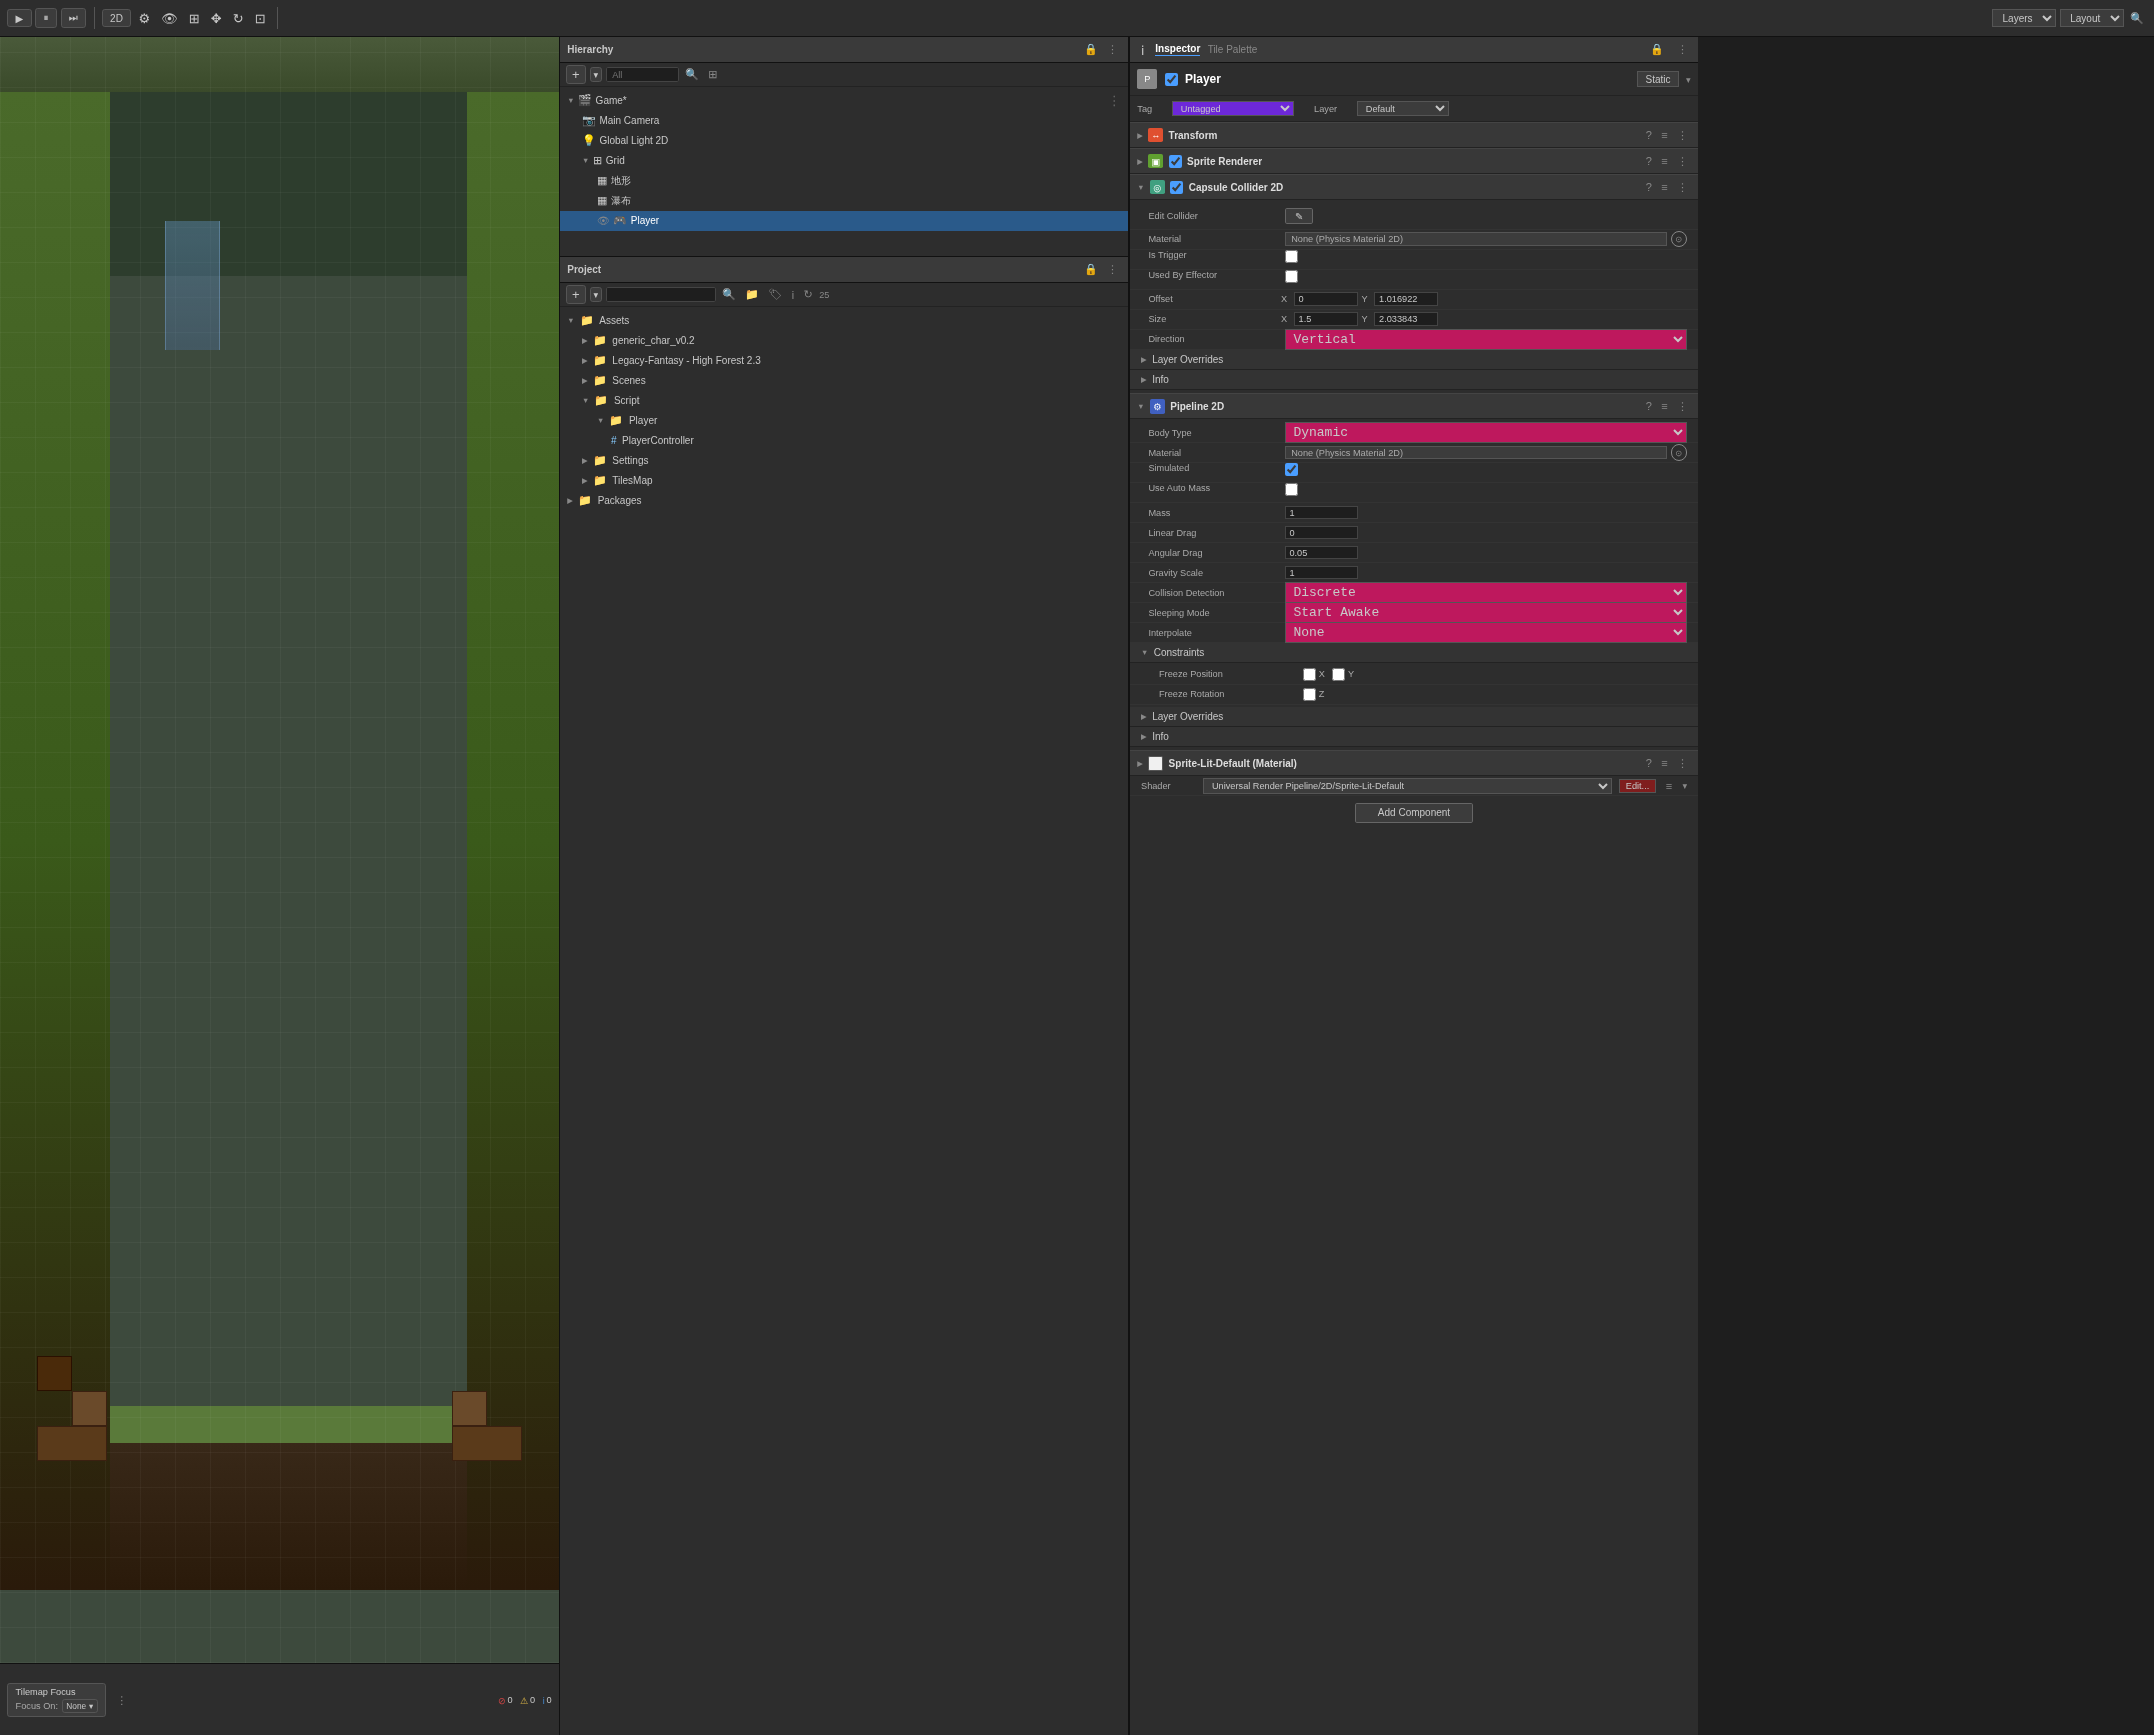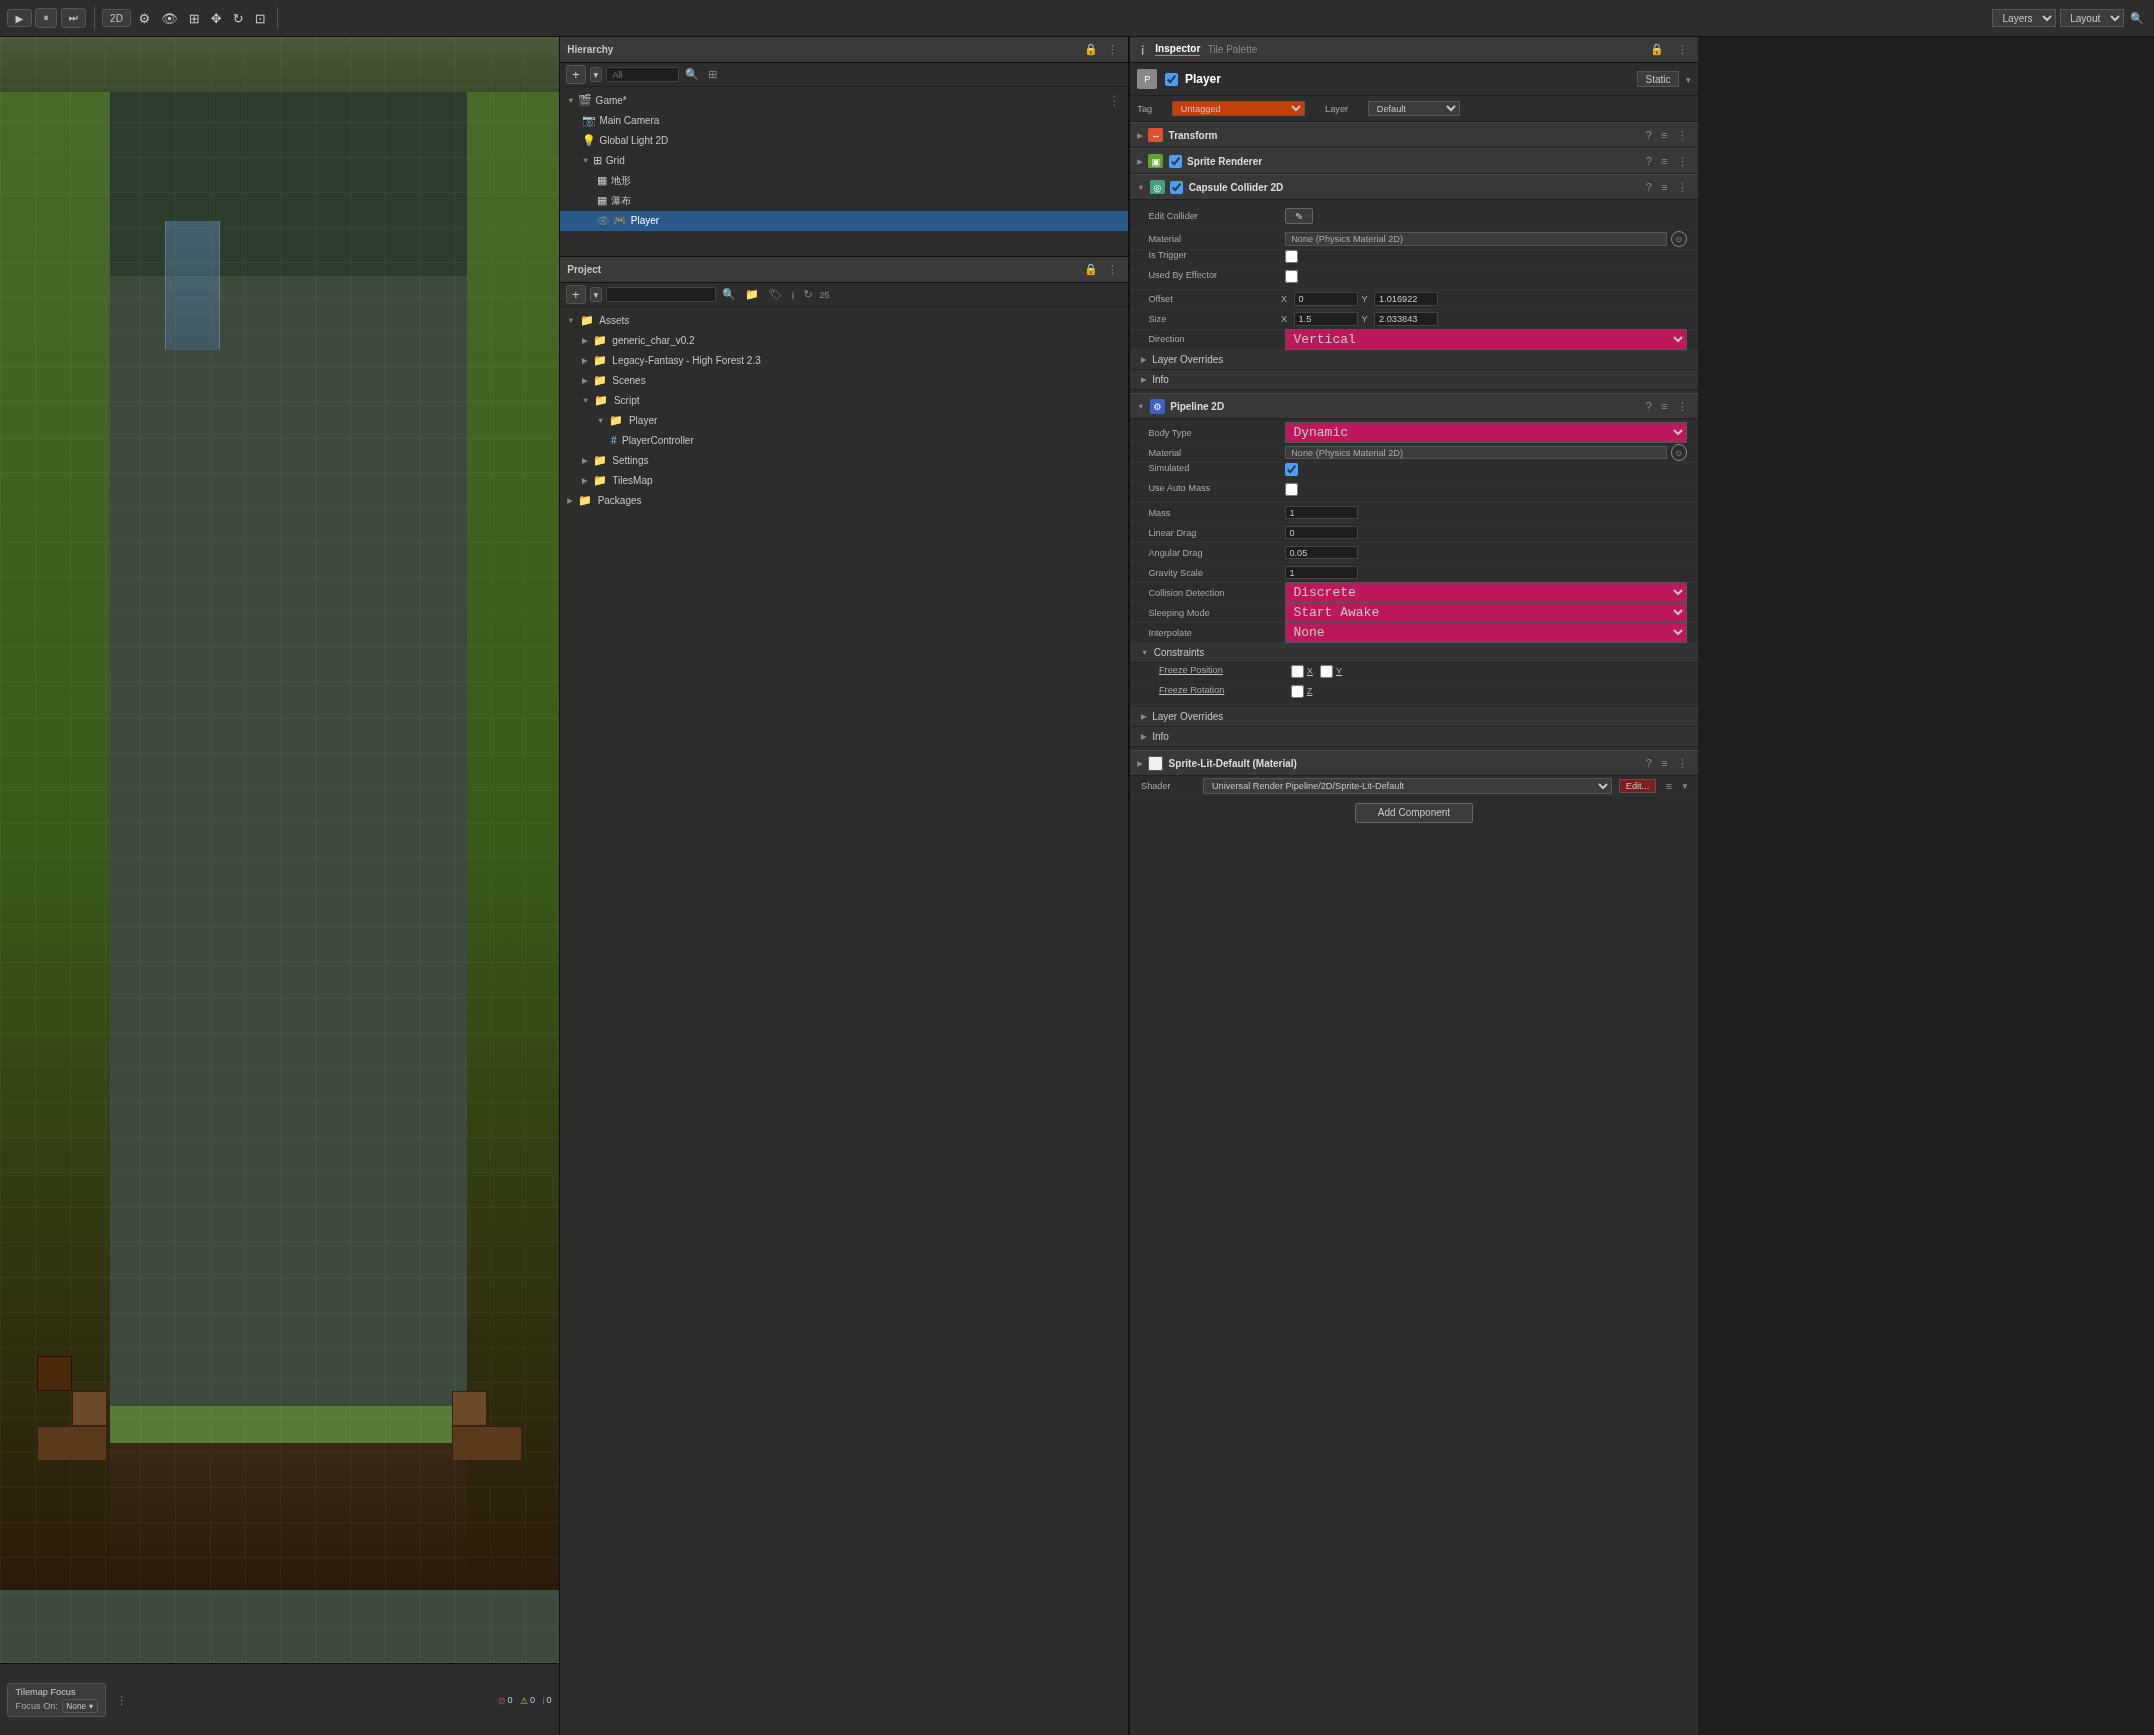--- a/index.html
+++ b/index.html
@@ -312,26 +312,26 @@
       height: 26px;
       background: #2d2d2d;
       display: flex;
       align-items: center;
       padding: 0 7.3px;
       gap: 20px;
       border-bottom: 0.9px solid #222;
       flex-shrink: 0;
     }
     .tag-select {
-      background: #c2410c;
+      background: #6d28d9;
       border: 0.9px solid #555;
       color: #c8c8c8;
       font-size: 9.2px;
       padding: 0.9px 3.7px;
-      width: 133px;
+      width: 122px;
     }
     .layer-select {
       background: #3c3c3c;
       border: 0.9px solid #555;
       color: #c8c8c8;
       font-size: 9.2px;
       padding: 0.9px 3.7px;
       width: 92px;
     }
     .field-label { color: #aaa; font-size: 9.2px; }
@@ -547,25 +547,24 @@
       border-radius: 1.8px;
     }
 
     .constraints-section {
       background: #2d2d2d;
       padding: 1.8px 0;
     }
     .freeze-row {
       height: 20px;
       display: flex;
-      align-items: flex-start;
+      align-items: center;
       padding: 0 11px 0 29px;
-      gap: 13px;
+      gap: 25px;
       border-bottom: 0.9px solid #333;
-      text-decoration: underline;
     }
     .freeze-label {
       width: 119px;
       color: #aaa;
       font-size: 9.2px;
     }
     .freeze-checks {
       display: flex;
       align-items: center;
       gap: 7.3px;

